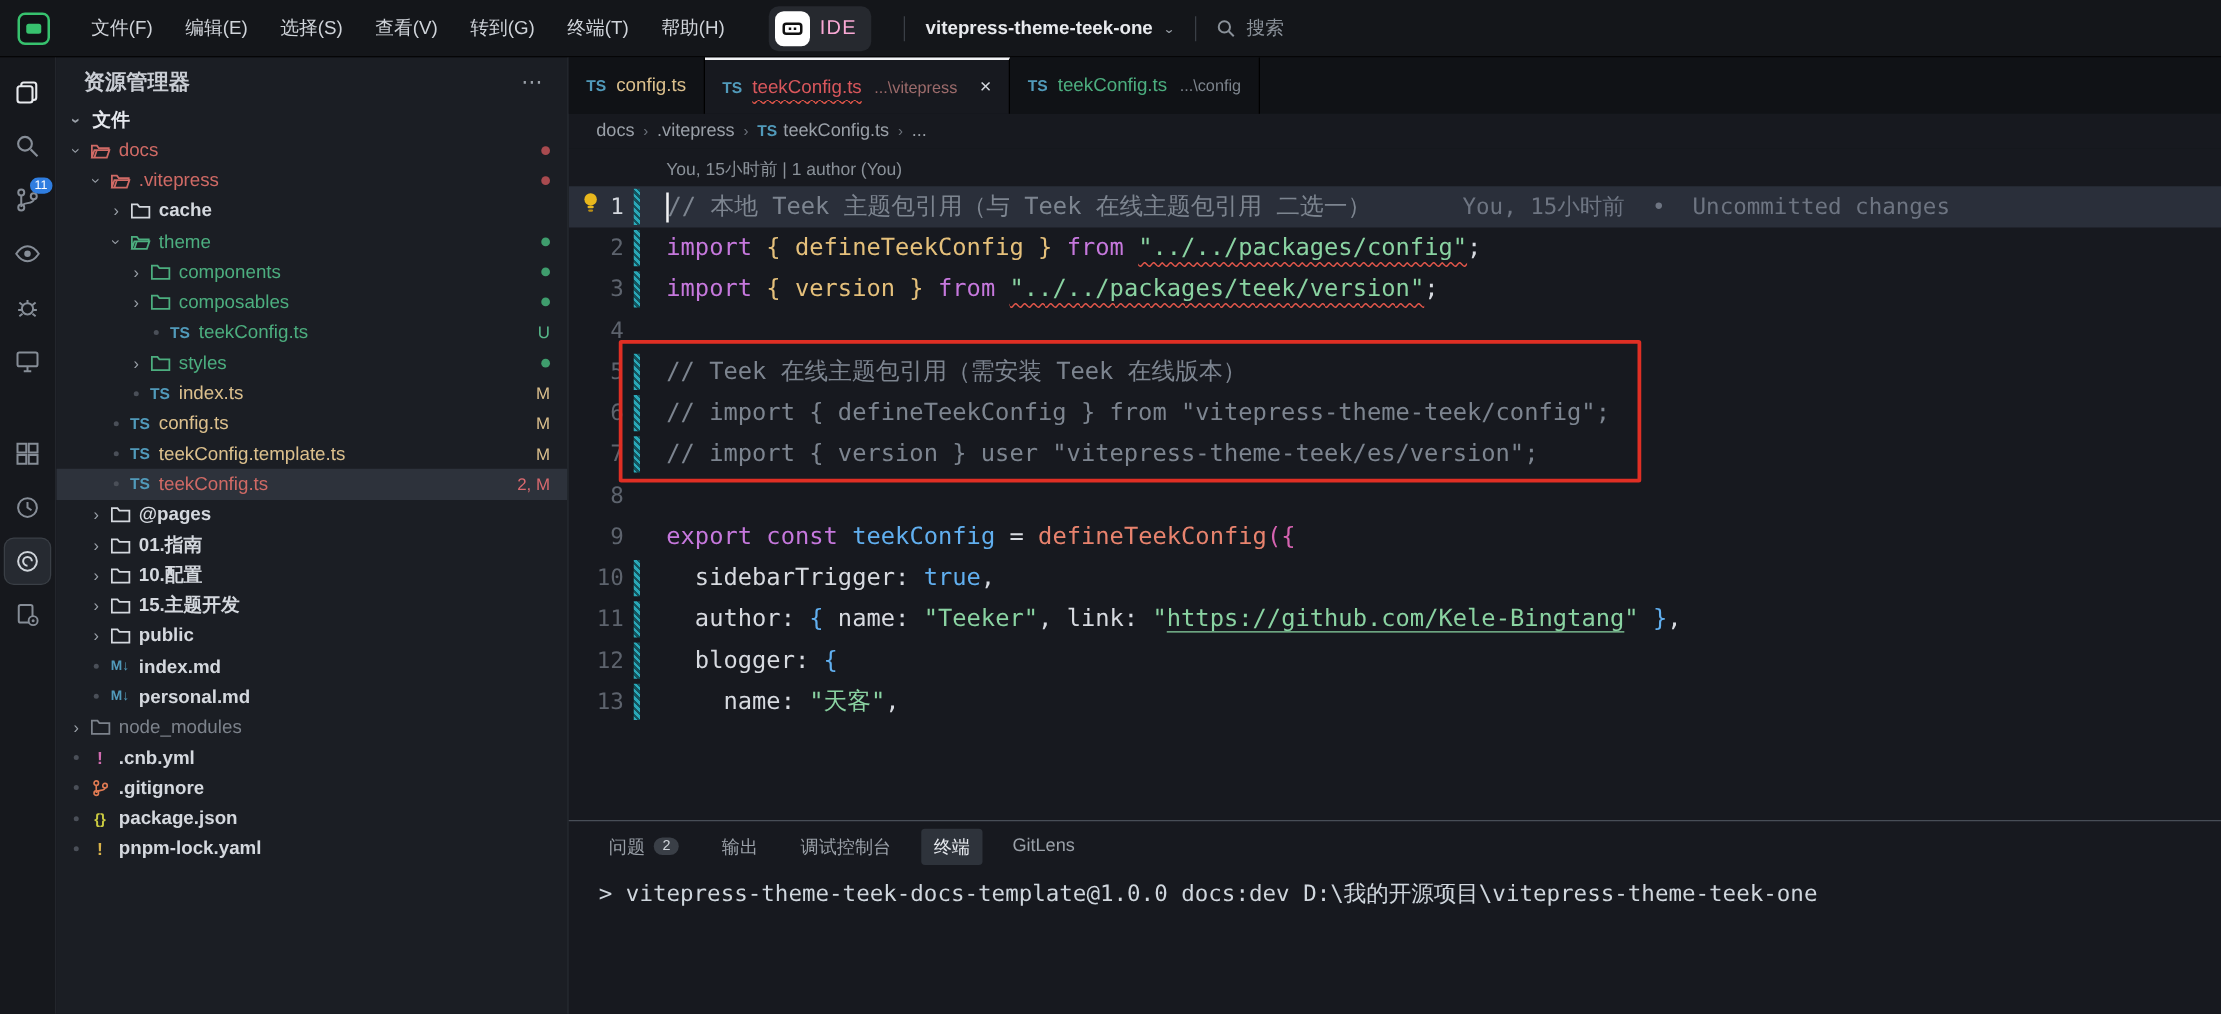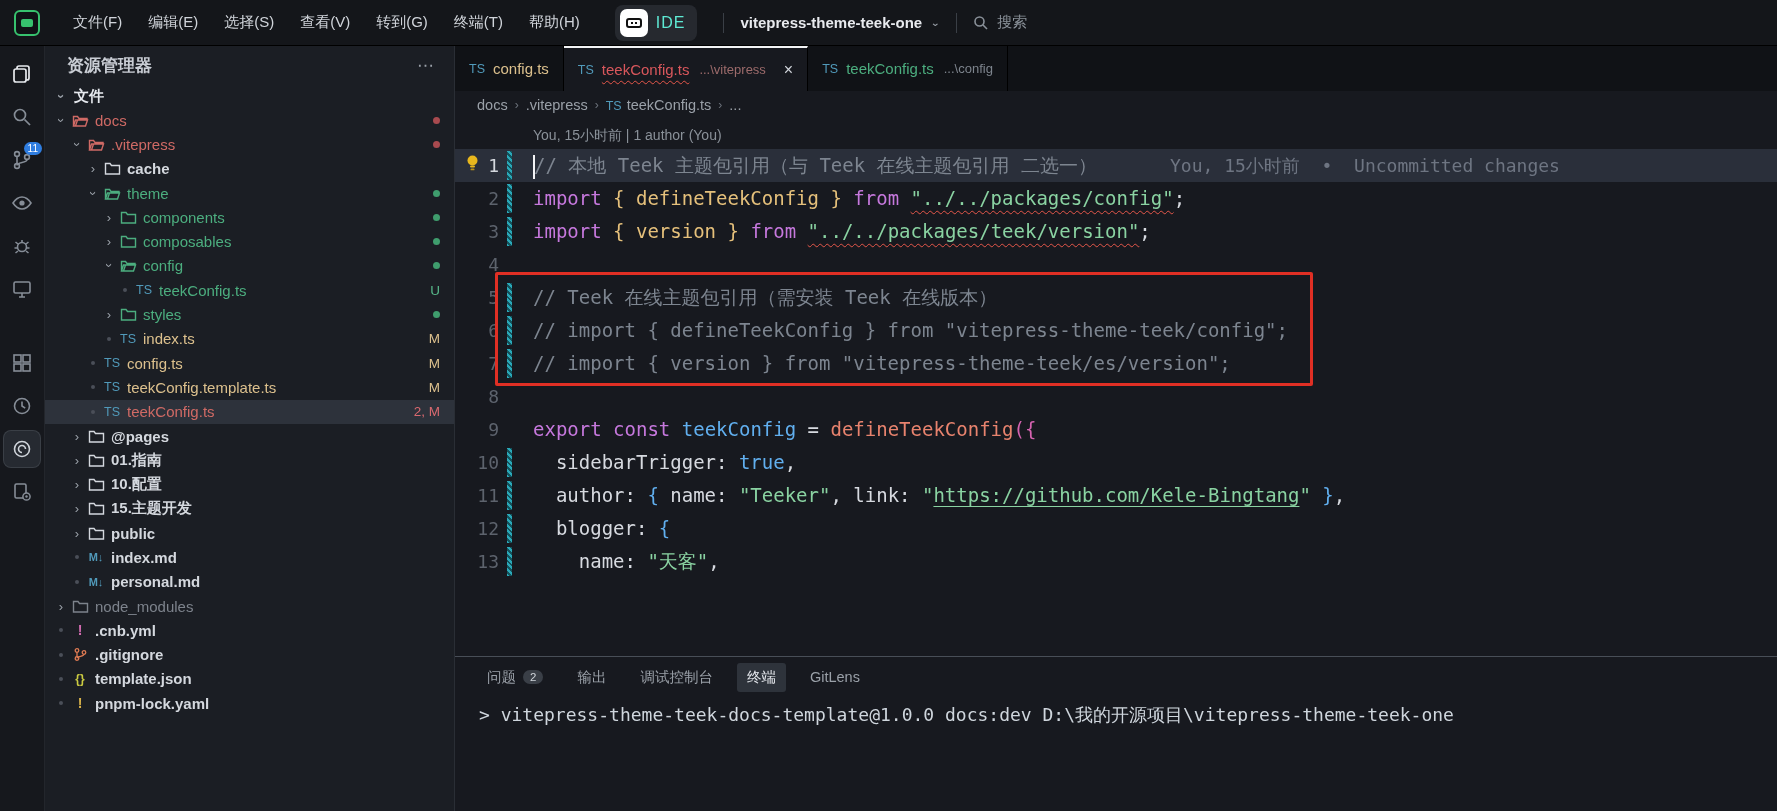--- a/index.html
+++ b/index.html
@@ -14,21 +14,21 @@
   .logo-face { width:12px; height:8px; border-radius:2px; background:#37c26e; position:relative; }
   .menu-item { color:#d0d4da; font-size:15px; padding:5px 13px; border-radius:5px; cursor:default; }
   .ide-pill { display:flex; align-items:center; gap:8px; background:#26292f; border-radius:8px;
     padding:4px 12px 4px 5px; margin:0 10px 0 18px; }
   .ide-robot { width:28px; height:28px; background:#ffffff; border-radius:7px;
     display:flex; align-items:center; justify-content:center; }
   .ide-robot .face { width:16px; height:10px; border:2px solid #111; border-radius:3px; position:relative; }
   .ide-robot .face::before, .ide-robot .face::after { content:""; position:absolute; width:2px; height:2px;
     background:#111; top:2px; }
   .ide-robot .face::before { left:3px; } .ide-robot .face::after { right:3px; }
-  .ide-label { color:#5eead4; font-size:16px; letter-spacing:1px; }
+  .ide-label { color:#f9a8d4; font-size:16px; letter-spacing:1px; }
   .tb-divider { width:1px; height:20px; background:#3a3f46; margin:0 12px; }
   .project-name { color:#e8eaee; font-weight:bold; font-size:15px; }
   .chev-down { color:#9aa0a8; font-size:12px; margin-left:8px; transform:scaleY(.8); display:inline-block; }
   .tb-search { display:flex; align-items:center; gap:8px; color:#8a9199; font-size:15px; }
 
   
   .main { display:flex; height:766px; }
 
   
   .activitybar { width:45px; background:#16181d; border-right:1px solid #23262c;
@@ -52,21 +52,21 @@
     font-size:15px; padding-left:8px; gap:5px; }
   .tree { flex:1; overflow:hidden; }
   .trow { height:24.3px; display:flex; align-items:center; font-size:15px; color:#d4d8de;
     position:relative; cursor:pointer; white-space:nowrap; }
   .trow.sel { background:#2d323b; }
   .tchev { width:16px; color:#9aa0a8; font-size:13px; display:inline-flex; justify-content:center; flex:none; }
   .tchev.down { transform:rotate(90deg); }
   .tdot-file { width:16px; flex:none; display:inline-flex; justify-content:center; }
   .tdot-file i { width:4px; height:4px; border-radius:50%; background:#4a4f58; }
   .ticon { width:22px; flex:none; display:inline-flex; justify-content:center; margin-right:4px; }
-  .ts-badge { font-size:12.5px; font-weight:normal; color:#519aba; letter-spacing:0; }
+  .ts-badge { font-size:12.5px; font-weight:bold; color:#519aba; letter-spacing:0; }
   .md-badge { font-size:11px; font-weight:bold; color:#519aba; border-radius:2px; }
   .excl { font-weight:bold; font-size:14px; }
   .braces-ic { font-size:12px; font-weight:bold; color:#cbcb41; }
   .tlabel { flex:0 1 auto; overflow:hidden; }
   .tlabel.wavy { text-decoration:underline wavy #e4564a 1px; text-underline-offset:4px; }
   .tright { position:absolute; right:14px; display:flex; align-items:center; gap:6px; }
   .gitdot { width:7px; height:7px; border-radius:50%; }
   .gitdot.red { background:#a84a4f; } .gitdot.green { background:#3f9d6d; }
   .tbadge { font-size:13.5px; }
   .tbadge.u { color:#57b88a; } .tbadge.m { color:#dcc08d; } .tbadge.e { color:#d9696f; }
@@ -311,32 +311,20 @@
           <span class="ticon c-green">
             <svg width="17" height="15" viewBox="0 0 17 15">
               <path d="M1.5 2.5h4.5l1.5 2h8v8.5h-14z" fill="none" stroke="currentColor" stroke-width="1.4"></path>
             </svg>
           </span>
           <span class="tlabel c-green">composables</span>
           <span class="tright">
             <span class="gitdot green"></span>
           </span>
         </div>
-        <div class="trow" style="padding-left: 56px;">
-          <span class="tchev down">›</span>
-          <span class="ticon c-green">
-            <svg width="17" height="15" viewBox="0 0 17 15">
-              <path d="M1.5 3.5h4l1.5 2h8v1.5H5.5l-2 6h-2z M3.5 7h12l-2 6h-12z" fill="none" stroke="currentColor" stroke-width="1.4"></path>
-            </svg>
-          </span>
-          <span class="tlabel c-green">config</span>
-          <span class="tright">
-            <span class="gitdot green"></span>
-          </span>
-        </div>
         <div class="trow" style="padding-left: 72px;">
           <span class="tdot-file">
             <i></i>
           </span>
           <span class="ticon">
             <span class="ts-badge">TS</span>
           </span>
           <span class="tlabel c-green">teekConfig.ts</span>
           <span class="tright">
             <span class="tbadge u">U</span>
@@ -497,21 +485,21 @@
           </span>
           <span class="tlabel c-plain">.gitignore</span>
         </div>
         <div class="trow" style="padding-left: 8px;">
           <span class="tdot-file">
             <i></i>
           </span>
           <span class="ticon">
             <span class="braces-ic">{}</span>
           </span>
-          <span class="tlabel c-plain">template.json</span>
+          <span class="tlabel c-plain">package.json</span>
         </div>
         <div class="trow" style="padding-left: 8px;">
           <span class="tdot-file">
             <i></i>
           </span>
           <span class="ticon">
             <span class="excl" style="color:#d8b24a">!</span>
           </span>
           <span class="tlabel c-plain">pnpm-lock.yaml</span>
         </div>
@@ -551,21 +539,21 @@
           <div class="cline hl"><div class="gutter"><span class="bulb"><svg width="15" height="18" viewBox="0 0 15 18">
                   <circle cx="7.5" cy="6.5" r="5" fill="#e8b71d"></circle>
                   <rect x="5" y="11.5" width="5" height="2" rx="1" fill="#e8b71d"></rect>
                   <rect x="5.5" y="14.5" width="4" height="1.8" rx="0.9" fill="#b98f17"></rect>
                 </svg></span><span class="lnum">1</span><span class="chgbar"></span></div><span class="ctext"><span class="cursor"></span><span class="cmt">// 本地 Teek 主题包引用（与 Teek 在线主题包引用 二选一）</span></span><span class="blame">You, 15小时前  •  Uncommitted changes</span></div>
           <div class="cline"><div class="gutter"><span class="lnum">2</span><span class="chgbar"></span></div><span class="ctext"><span class="kw">import</span><span class="pl"> </span><span class="y">{ defineTeekConfig }</span><span class="pl"> </span><span class="kw">from</span><span class="pl"> </span><span class="strw">"../../packages/config"</span><span class="pl">;</span></span></div>
           <div class="cline"><div class="gutter"><span class="lnum">3</span><span class="chgbar"></span></div><span class="ctext"><span class="kw">import</span><span class="pl"> </span><span class="y">{ version }</span><span class="pl"> </span><span class="kw">from</span><span class="pl"> </span><span class="strw">"../../packages/teek/version"</span><span class="pl">;</span></span></div>
           <div class="cline"><div class="gutter"><span class="lnum">4</span></div><span class="ctext"></span></div>
           <div class="cline"><div class="gutter"><span class="lnum">5</span><span class="chgbar"></span></div><span class="ctext"><span class="cmt">// Teek 在线主题包引用（需安装 Teek 在线版本）</span></span></div>
           <div class="cline"><div class="gutter"><span class="lnum">6</span><span class="chgbar"></span></div><span class="ctext"><span class="cmt">// import { defineTeekConfig } from "vitepress-theme-teek/config";</span></span></div>
-          <div class="cline"><div class="gutter"><span class="lnum">7</span><span class="chgbar"></span></div><span class="ctext"><span class="cmt">// import { version } from "vitepress-theme-teek/es/version";</span></span></div>
+          <div class="cline"><div class="gutter"><span class="lnum">7</span><span class="chgbar"></span></div><span class="ctext"><span class="cmt">// import { version } user "vitepress-theme-teek/es/version";</span></span></div>
           <div class="cline"><div class="gutter"><span class="lnum">8</span></div><span class="ctext"></span></div>
           <div class="cline"><div class="gutter"><span class="lnum">9</span></div><span class="ctext"><span class="kw">export</span><span class="pl"> </span><span class="kw">const</span><span class="pl"> </span><span class="var">teekConfig</span><span class="pl"> = </span><span class="call">defineTeekConfig</span><span class="pk">({</span></span></div>
           <div class="cline"><div class="gutter"><span class="lnum">10</span><span class="chgbar"></span></div><span class="ctext"><span class="pl">  sidebarTrigger: </span><span class="var">true</span><span class="pl">,</span></span></div>
           <div class="cline"><div class="gutter"><span class="lnum">11</span><span class="chgbar"></span></div><span class="ctext"><span class="pl">  author: </span><span class="blu">{</span><span class="pl"> name: </span><span class="str">"Teeker"</span><span class="pl">, link: </span><span class="str">"</span><span class="link">https://github.com/Kele-Bingtang</span><span class="str">"</span><span class="pl"> </span><span class="blu">}</span><span class="pl">,</span></span></div>
           <div class="cline"><div class="gutter"><span class="lnum">12</span><span class="chgbar"></span></div><span class="ctext"><span class="pl">  blogger: </span><span class="blu">{</span></span></div>
           <div class="cline"><div class="gutter"><span class="lnum">13</span><span class="chgbar"></span></div><span class="ctext"><span class="pl">    name: </span><span class="str">"天客"</span><span class="pl">,</span></span></div>
         </div>
       <div class="redbox" id="redbox" style="top: 153px; height: 114px;"></div>
     </div>
 

